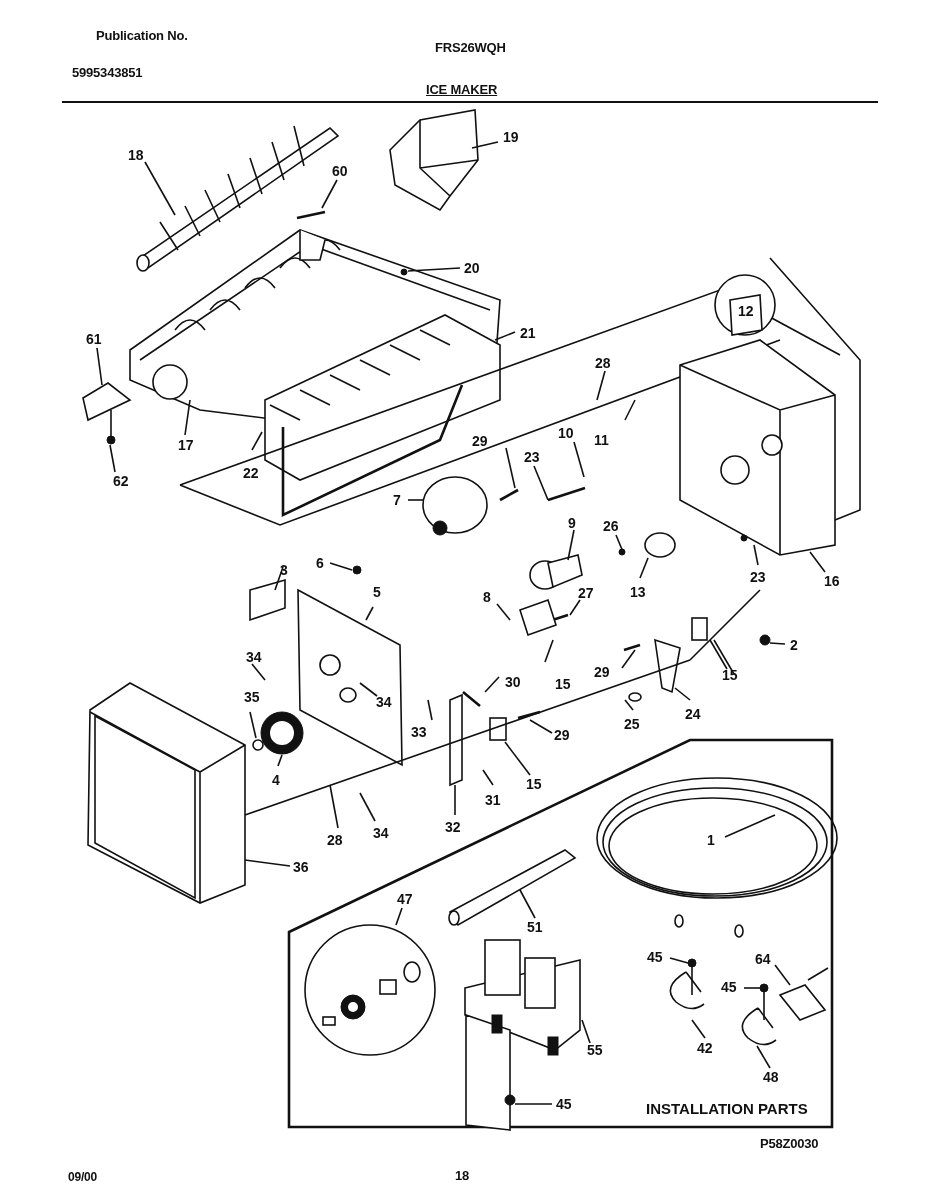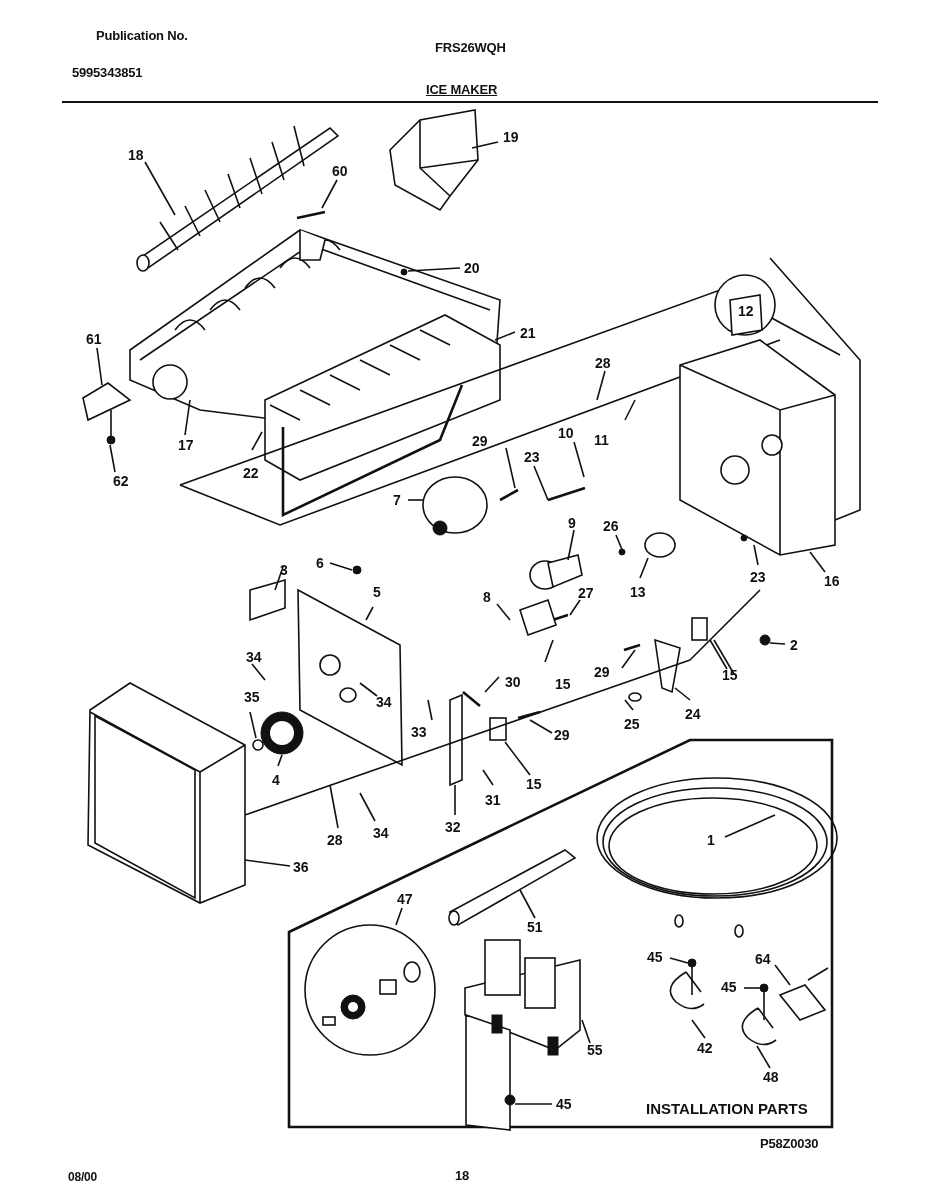--- a/index.html
+++ b/index.html
@@ -283,14 +283,14 @@
     <text class="lbl" x="587" y="1055">55</text>
     <text class="lbl" x="697" y="1053">42</text>
     <text class="lbl" x="763" y="1082">48</text>
     <text class="lbl" x="556" y="1109">45</text>
   </g>
 
   <text class="inst" x="646" y="1114">INSTALLATION PARTS</text>
 </svg>
 
 <div class="hdr" style="left:760px;top:1136px;">P58Z0030</div>
-<div class="hdr" style="left:68px;top:1170px;font-size:12px;">08/00</div>
+<div class="hdr" style="left:68px;top:1170px;font-size:12px;">09/00</div>
 <div class="hdr" style="left:455px;top:1168px;">18</div>
 
 </body></html>

